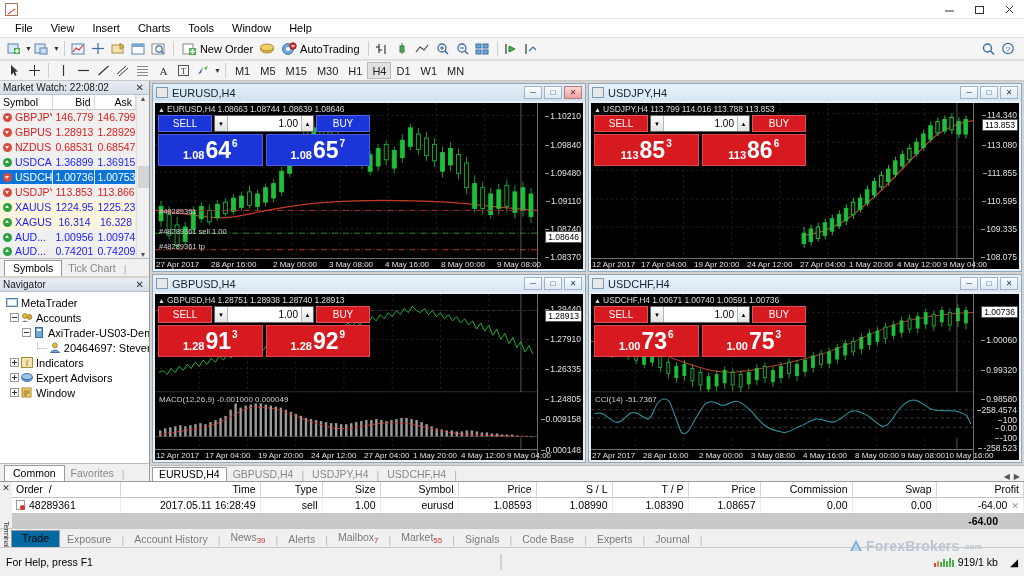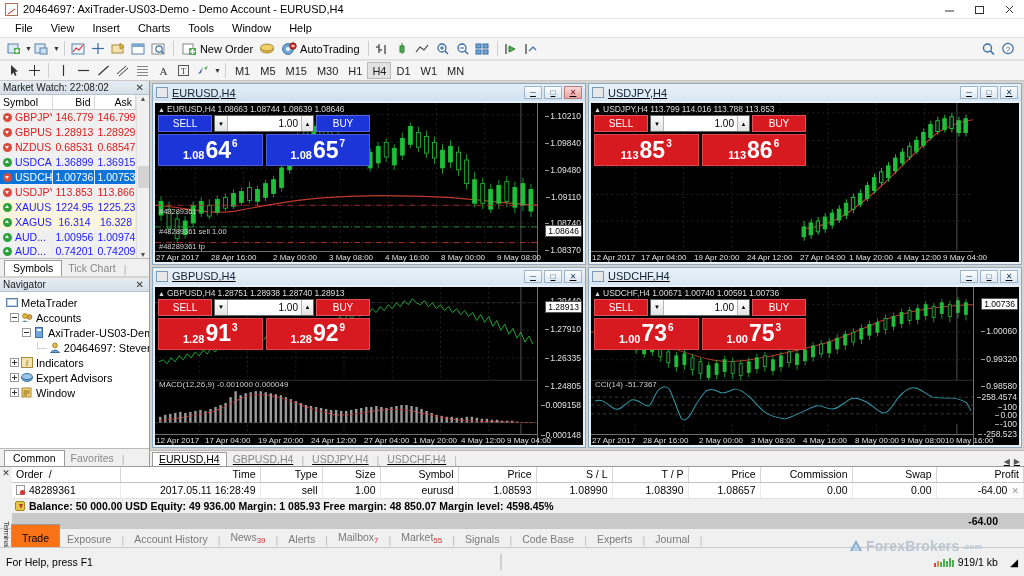--- a/index.html
+++ b/index.html
@@ -530,23 +530,23 @@
   .term-tabs {
     height: 19px;
     background: #f0f0f0;
     display: flex; align-items: flex-end;
     padding-left: 2px;
     font-size: 10.5px;
     border-top: 1px solid #c8c8c8;
   }
   .ttab { padding: 1px 7px 2px 7px; color:#7a7a7a; white-space:nowrap; }
   .ttab.active {
-    background: #f97316; color:#000; font-weight:normal;
+    background: #0369a1; color:#000; font-weight:normal;
     border: 1px solid #9b9b9b; border-bottom:none;
-    padding: 7px 10px 3px 10px;
+    padding: 1px 10px 3px 10px;
   }
   .ttab-div { color:#bbb; padding:1px 3px; }
   .badge { color:#d32f2f; font-size:8px; vertical-align: -2px; }
   .vert-term {
     writing-mode: vertical-rl;
     font-size: 8px;
     color: #444;
     letter-spacing: -0.5px;
   }
 
@@ -577,21 +577,20 @@
   }
   .watermark .dotcom { font-size: 8px; }
 </style>
 </head>
 <body>
 
 <div class="app">
 
   <div class="titlebar">
     <div class="title-icon"></div>
-    <div class="title-text">20464697: AxiTrader-US03-Demo - Demo Account - EURUSD,H4</div>
     <div class="win-btns">
       <div class="win-btn">
         <svg width="11" height="11">
             <line x1="1" y1="7" x2="10" y2="7" stroke="#333" stroke-width="1"></line>
           </svg>
       </div>
       <div class="win-btn">
         <svg width="11" height="11">
             <rect x="1.5" y="2.5" width="8" height="7" fill="none" stroke="#333" stroke-width="1"></rect>
           </svg>
@@ -1009,21 +1008,21 @@
         </div>
         <div class="tabstrip">
           <div class="stab active">Common</div>
           <div class="stab">Favorites</div>
           <div class="stab-div">|</div>
         </div>
       </div>
 
     </div>
 
-    <div style="flex:1 1 auto;display:flex;flex-direction:column;min-width:0;text-decoration:underline;">
+    <div style="flex:1 1 auto;display:flex;flex-direction:column;min-width:0;">
       <div class="charts">
 
         <div class="chart-row">
 
           <div class="chartwin">
             <div class="chart-head active">
               <span class="chead-icon"></span>
               <span>EURUSD,H4</span>
               <span class="chead-btns">
                 <span class="cbtn">─</span>
@@ -1305,20 +1304,29 @@
                       <rect x="357" y="14" width="3.4" height="12" fill="#0a0a0a"></rect>
                     <line x1="366" y1="14" x2="366" y2="34"></line>
                       <rect x="364" y="18" width="3.4" height="12" fill="#1fbf3a"></rect>
                     <line x1="373" y1="12" x2="373" y2="34"></line>
                       <rect x="371" y="16" width="3.4" height="14" fill="#1fbf3a"></rect>
                   </g>
                   <line x1="364" y1="0" x2="364" y2="150" stroke="#8a8a8a" stroke-width="0.6"></line>
                 </svg>
               </div>
 
+              <div class="yaxis">
+                <div class="ytick" style="top:7%">114.340</div>
+                <div class="ytick" style="top:25%">113.080</div>
+                <div class="ytick" style="top:42%">111.855</div>
+                <div class="ytick" style="top:59%">110.595</div>
+                <div class="ytick" style="top:76%">109.335</div>
+                <div class="ytick" style="top:93%">108.075</div>
+                <div class="ycur" style="top:13%">113.853</div>
+              </div>
 
               <div class="xaxis">
                 <div class="xtick" style="left:1px">12 Apr 2017</div>
                 <div class="xtick" style="left:50px">17 Apr 04:00</div>
                 <div class="xtick" style="left:103px">19 Apr 20:00</div>
                 <div class="xtick" style="left:156px">24 Apr 12:00</div>
                 <div class="xtick" style="left:209px">27 Apr 04:00</div>
                 <div class="xtick" style="left:258px">1 May 20:00</div>
                 <div class="xtick" style="left:306px">4 May 12:00</div>
                 <div class="xtick" style="left:352px">9 May 04:00</div>
@@ -1751,24 +1759,20 @@
               <td>1.08593</td>
               <td>1.08990</td>
               <td>1.08390</td>
               <td>1.08657</td>
               <td>0.00</td>
               <td>0.00</td>
               <td><span>-64.00</span><span class="closex">✕</span></td>
             </tr>
           </tbody>
         </table>
-        <div class="balance-row">
-          <span class="bal-icon"></span>
-          <span>Balance: 50 000.00 USD  Equity: 49 936.00  Margin: 1 085.93  Free margin: 48 850.07  Margin level: 4598.45%</span>
-        </div>
         <div class="total-row">
           <span>-64.00</span>
         </div>
       </div>
     </div>
 
     <div class="term-tabs">
       <span class="vert-term">Terminal</span>
       <div class="ttab active">Trade</div>
       <div class="ttab">Exposure</div>

